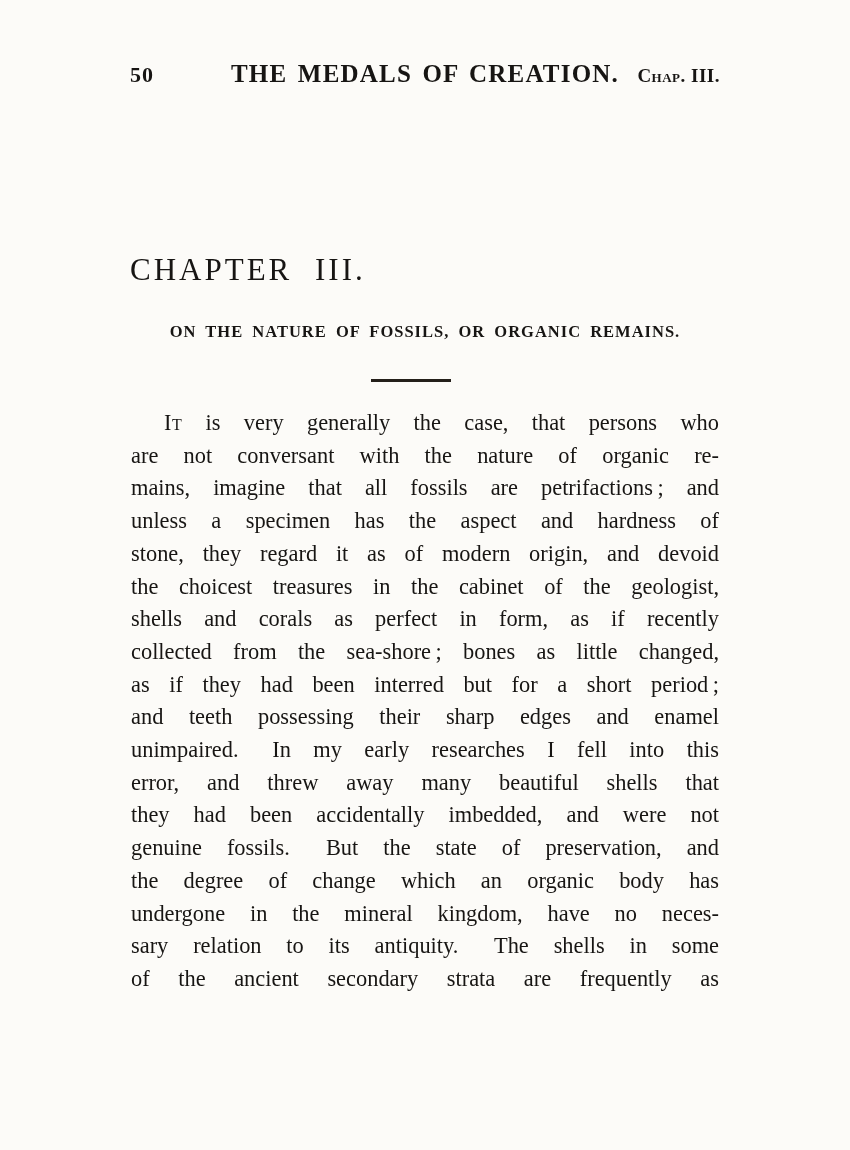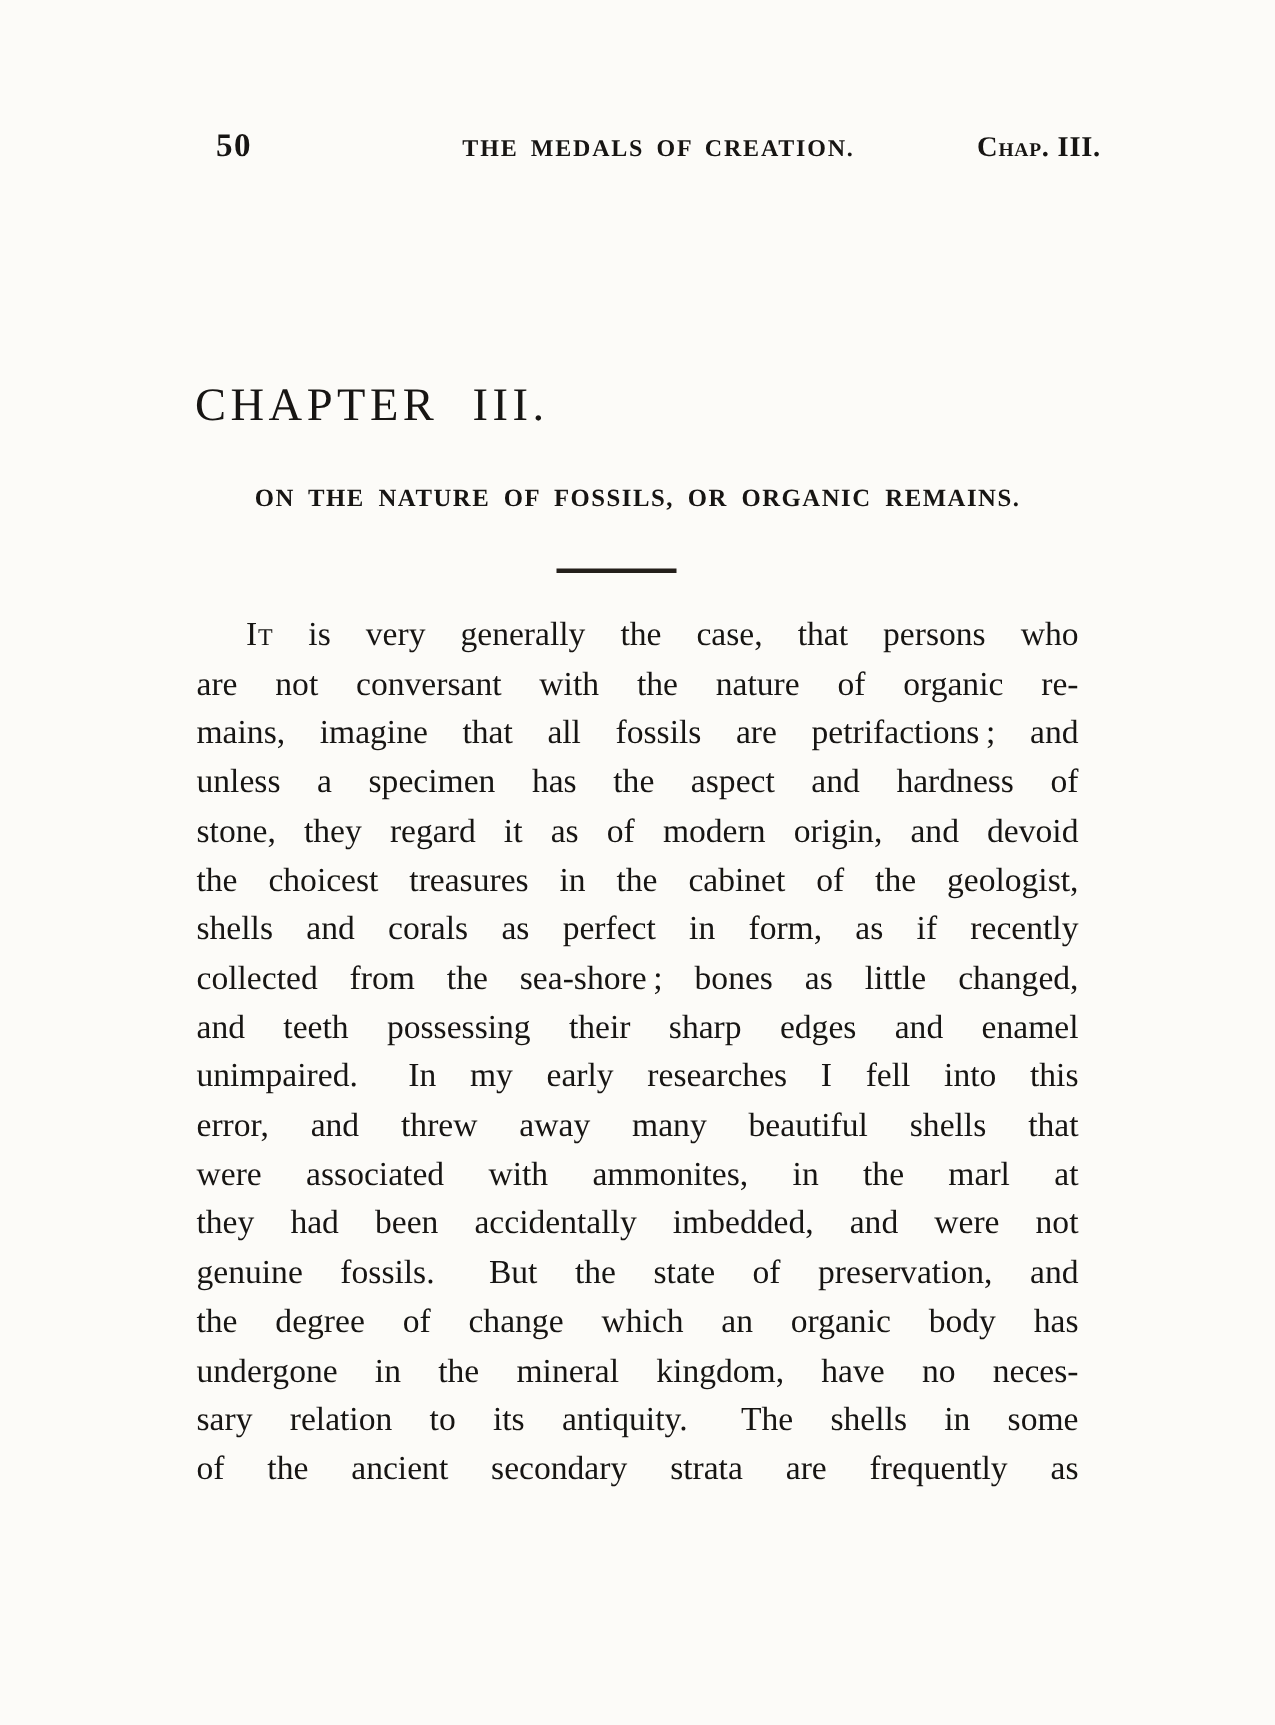--- a/index.html
+++ b/index.html
@@ -13,37 +13,36 @@
     height: 1150px;
     background: #fcfbf8;
     color: #171513;
     font-family: "Liberation Serif", "DejaVu Serif", serif;
     overflow: hidden;
   }
 
   
   .running-header {
     position: absolute;
-    left: 144px;
+    left: 130px;
     top: 60px;
     width: 590px;
     display: grid;
     grid-template-columns: 1fr auto 1fr;
     align-items: baseline;
-    margin-top: 24px;
   }
   .page-num {
     justify-self: start;
     font-size: 22px;
     font-weight: 600;
     letter-spacing: 1px;
   }
   .head-title {
     justify-self: center;
-    font-size: 16px;
+    font-size: 25px;
     font-weight: 700;
     letter-spacing: 1.2px;
     word-spacing: 3px;
   }
   .chap-label {
     justify-self: end;
     font-size: 19px;
     font-weight: 600;
     font-variant: small-caps;
     letter-spacing: 0.5px;
@@ -123,24 +122,24 @@
 
   <div class="body-text">
     <div class="line indent"><span class="sc">It</span> <span>is very generally the case, that persons who</span></div>
     <div class="line">are not conversant with the nature of organic re-</div>
     <div class="line">mains, imagine that all fossils are petrifactions ; and</div>
     <div class="line">unless a specimen has the aspect and hardness of</div>
     <div class="line">stone, they regard it as of modern origin, and devoid</div>
     <div class="line">the choicest treasures in the cabinet of the geologist,</div>
     <div class="line">shells and corals as perfect in form, as if recently</div>
     <div class="line">collected from the sea-shore ; bones as little changed,</div>
+    <div class="line">as if they had been interred but for a short period ;</div>
     <div class="line">and teeth possessing their sharp edges and enamel</div>
     <div class="line">unimpaired.  In my early researches I fell into this</div>
     <div class="line">error, and threw away many beautiful shells that</div>
-    <div class="line">were associated with ammonites, in the marl at</div>
     <div class="line">they had been accidentally imbedded, and were not</div>
     <div class="line">genuine fossils.  But the state of preservation, and</div>
     <div class="line">the degree of change which an organic body has</div>
     <div class="line">undergone in the mineral kingdom, have no neces-</div>
     <div class="line">sary relation to its antiquity.  The shells in some</div>
     <div class="line">of the ancient secondary strata are frequently as</div>
   </div>
 
 </div>
 

